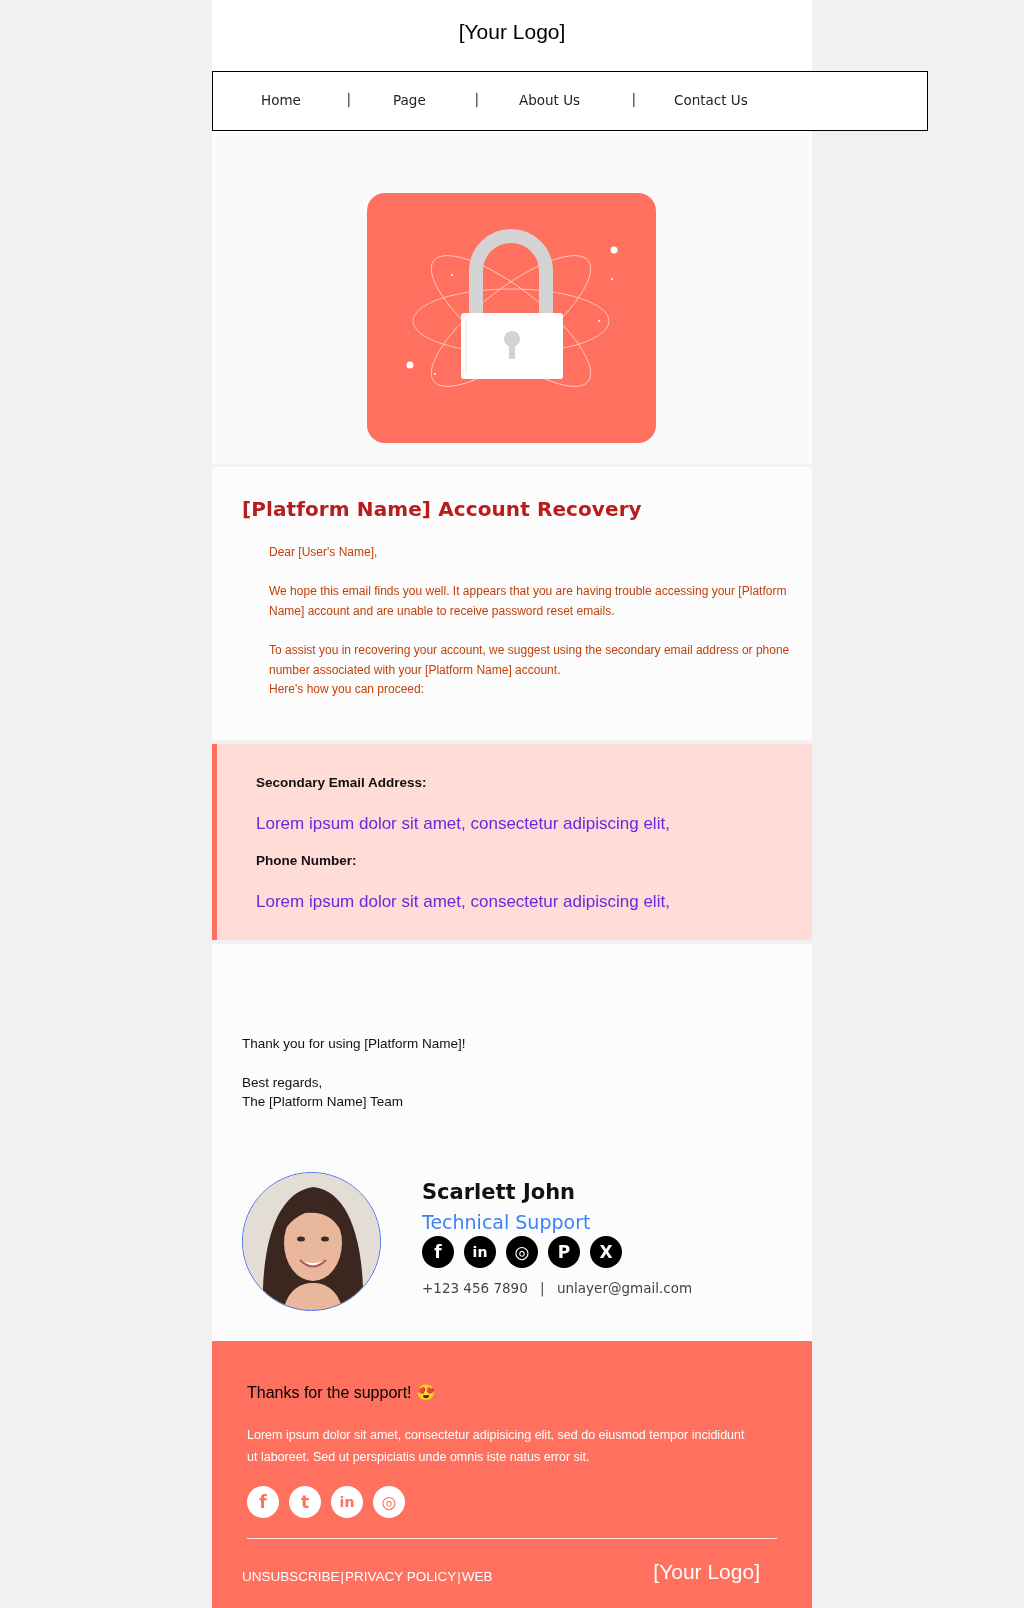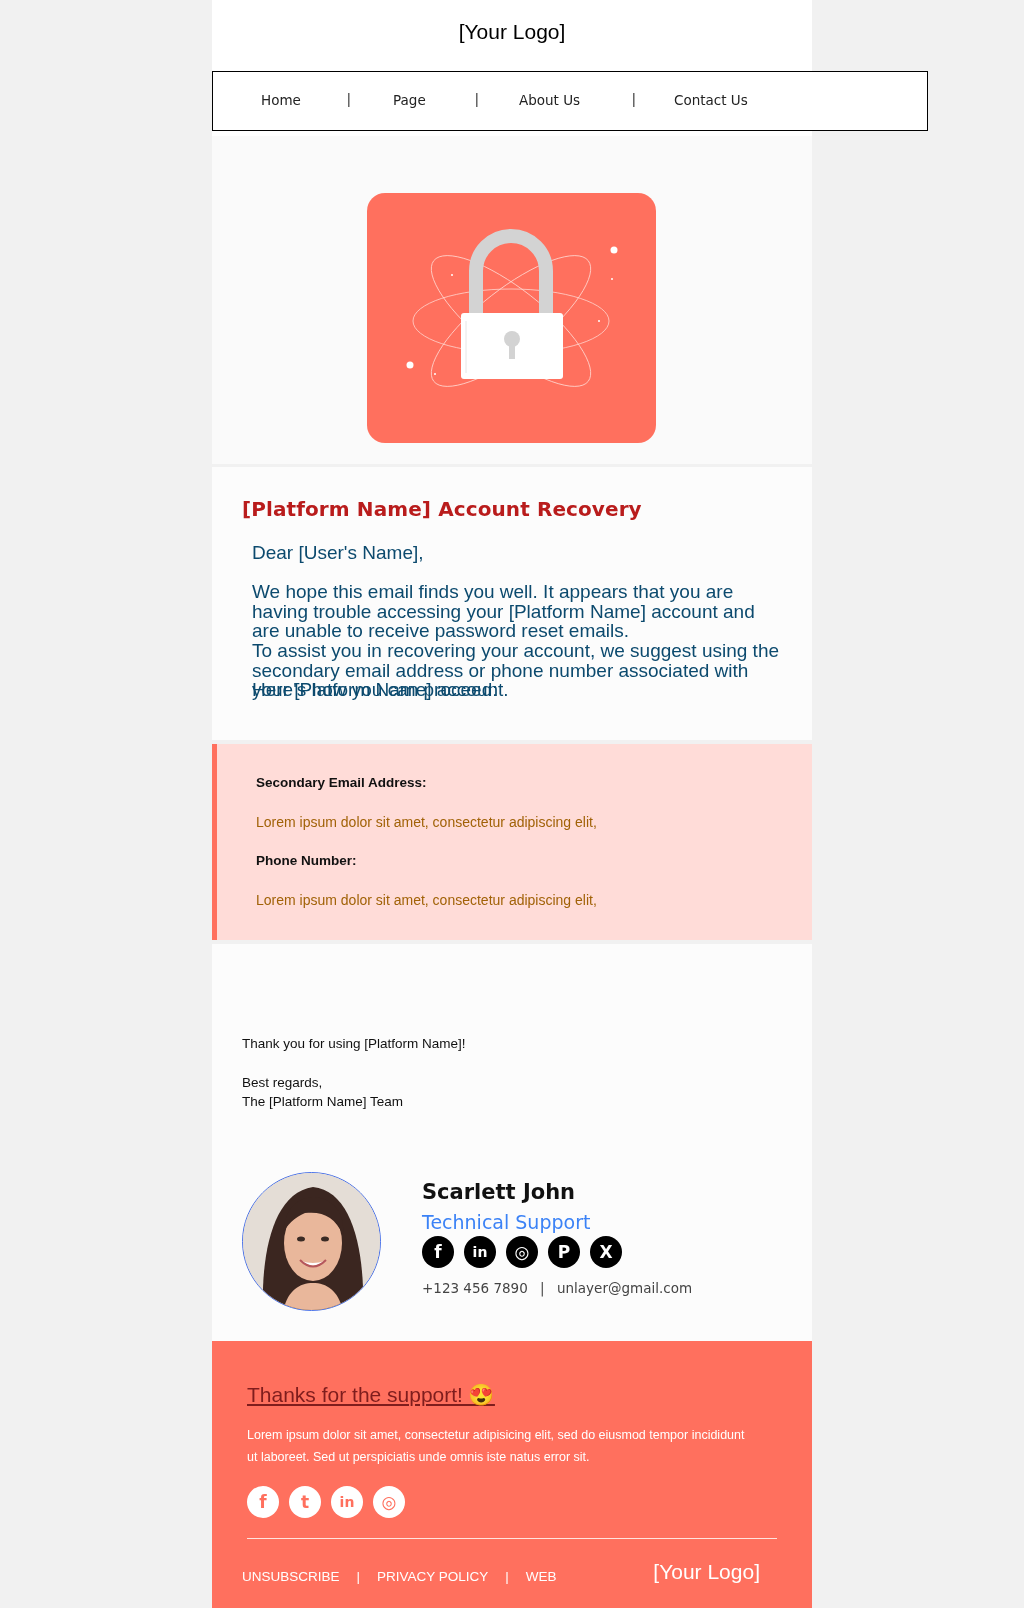--- a/index.html
+++ b/index.html
@@ -15,45 +15,45 @@
   .nav-item { font-family: "DejaVu Sans", sans-serif; font-size: 13.5px; color: #222; position: absolute; top: 20px; }
   .nav-sep { position: absolute; top: 19px; font-size: 14px; color: #333; }
 
   
   .hero { top: 136px; height: 328px; background: #fafafa; }
   .hero-card { position: absolute; left: 155px; top: 57px; width: 289px; height: 250px; background: #ff705e; border-radius: 18px; overflow: hidden; }
 
   
   .body1 { top: 467px; height: 273px; background: #fcfcfc; }
   .title { position: absolute; left: 30px; top: 30px; font-family: "DejaVu Sans", sans-serif; font-weight: bold; font-size: 20px; color: #b91c1c; letter-spacing: 0.1px; }
-  .p { position: absolute; left: 40px; font-size: 19px; line-height: 19.5px; color: #0c4a6e; width: 530px; }
+  .p { position: absolute; left: 57px; font-size: 12px; line-height: 19.5px; color: #c2410c; width: 530px; }
 
   
   .callout { top: 744px; height: 196px; background: #ffdcd8; border-left: 5px solid #ff705e; }
   .cl-b { position: absolute; left: 39px; font-size: 13.5px; font-weight: bold; color: #111; }
-  .cl-t { position: absolute; left: 39px; font-size: 14px; color: #a16207; }
+  .cl-t { position: absolute; left: 39px; font-size: 17px; color: #6d28d9; }
 
   
   .body2 { top: 944px; height: 397px; background: #fcfcfc; }
   .p2 { position: absolute; left: 30px; font-size: 13.5px; line-height: 19.5px; color: #111; width: 550px; }
   .avatar { position: absolute; left: 30px; top: 228px; width: 139px; height: 139px; border-radius: 50%; border: 1.5px solid #4a72e8; overflow: hidden; background: linear-gradient(180deg,#e9e5e0 0%,#d9d2cb 100%); }
   .sig-name { position: absolute; left: 210px; top: 236px; font-family: "DejaVu Sans", sans-serif; font-weight: bold; font-size: 21px; color: #111; text-align: right; }
   .sig-role { position: absolute; left: 210px; top: 267px; font-family: "DejaVu Sans", sans-serif; font-size: 19px; color: #3b82f6; }
   .sig-icons { position: absolute; left: 210px; top: 292px; display: flex; gap: 10px; }
   .sig-ic { width: 32px; height: 32px; border-radius: 50%; background: #000; display: flex; align-items: center; justify-content: center; color: #fff; font-weight: bold; font-size: 17px; font-family: "DejaVu Sans", sans-serif; }
   .sig-contact { position: absolute; left: 210px; top: 336px; font-family: "DejaVu Sans", sans-serif; font-size: 13.5px; color: #444; }
 
   
   .footer { top: 1341px; height: 267px; background: #ff705e; }
-  .f-title { position: absolute; left: 35px; top: 42px; font-size: 21px; color: #7f1d1d; text-decoration: underline; }
+  .f-title { position: absolute; left: 35px; top: 42px; font-size: 16px; color: #000000; }
   .f-text { position: absolute; left: 35px; top: 83px; width: 500px; font-size: 12.5px; line-height: 22px; color: #fff; }
   .f-icons { position: absolute; left: 35px; top: 145px; display: flex; gap: 10px; }
   .f-ic { width: 32px; height: 32px; border-radius: 50%; background: #fff; display: flex; align-items: center; justify-content: center; color: #ff705e; font-weight: bold; font-size: 17px; font-family: "DejaVu Sans", sans-serif; }
   .f-rule { position: absolute; left: 35px; top: 197px; width: 530px; height: 1px; background: #ffe3de; }
-  .f-links { position: absolute; left: 30px; top: 228px; font-size: 13.5px; color: #fff; display: flex; gap: 17px; }
+  .f-links { position: absolute; left: 30px; top: 228px; font-size: 13.5px; color: #fff; display: flex; gap: 1px; }
   .f-logo { position: absolute; right: 52px; top: 219px; font-size: 21px; color: #fff; }
 </style>
 </head>
 <body>
 
 <div class="wrap">
 
   <div class="sec hdr">
     <div class="logo-top">[Your Logo]</div>
     <div class="nav">

